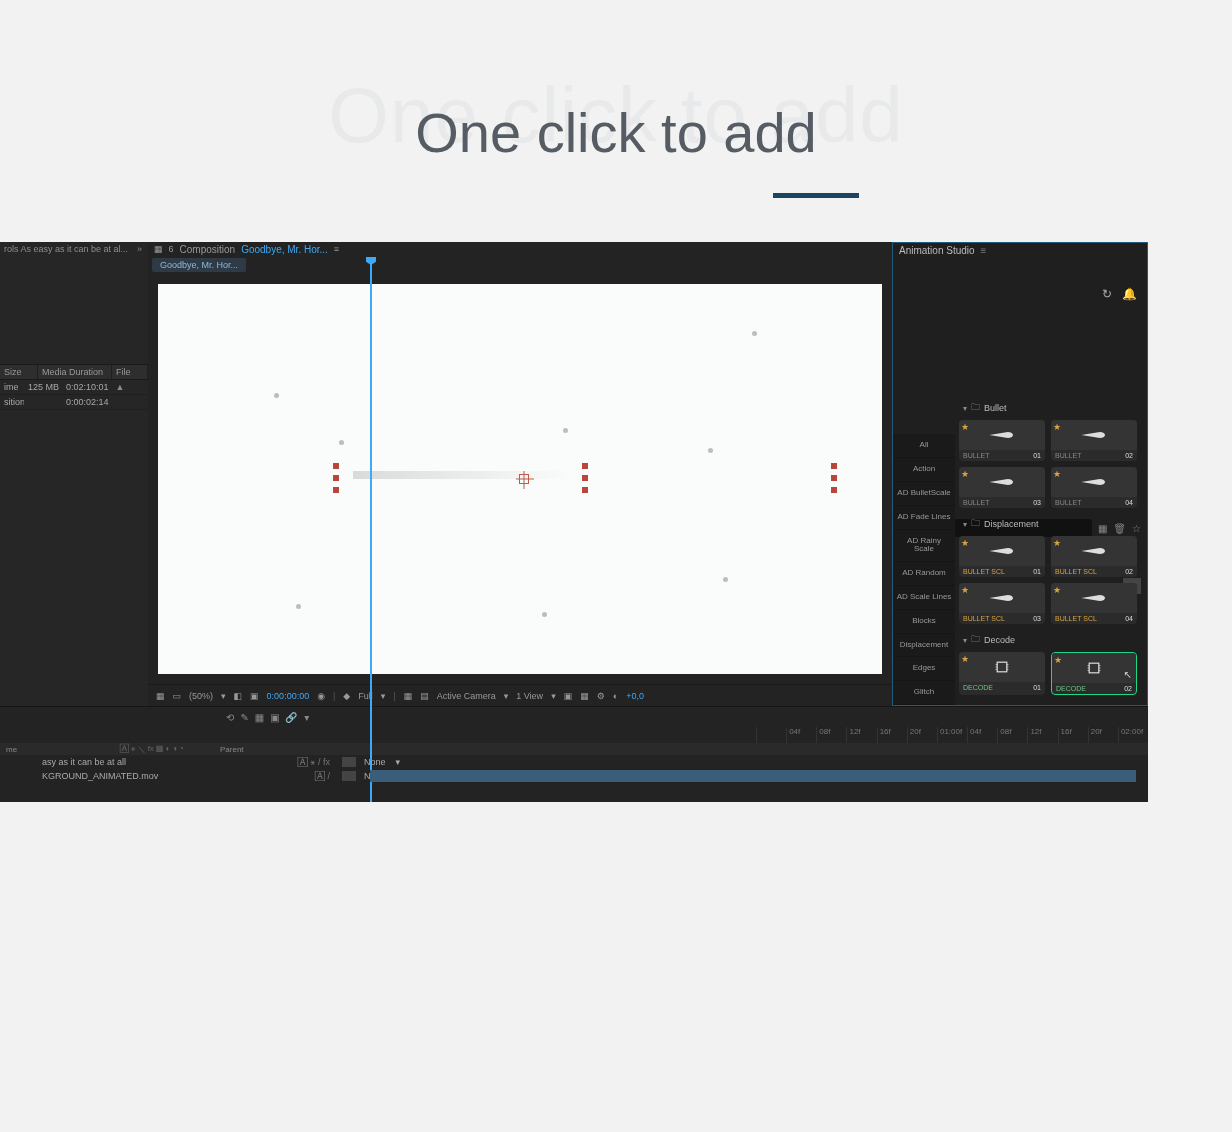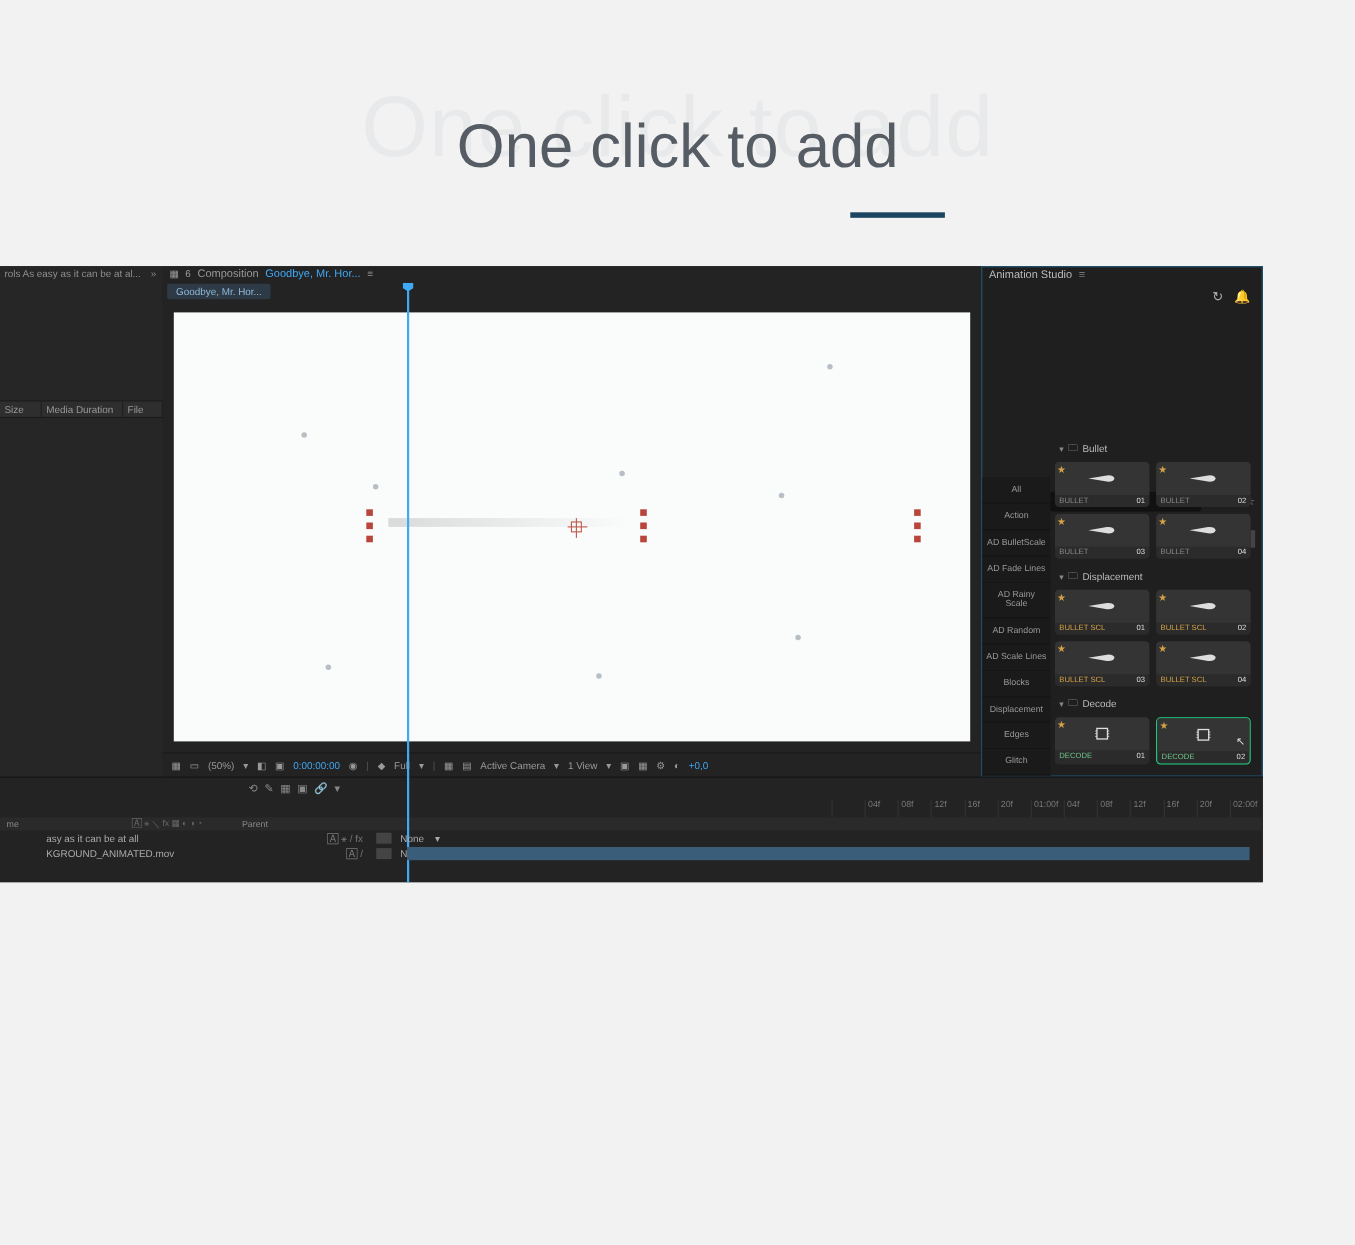--- a/index.html
+++ b/index.html
@@ -189,20 +189,21 @@
 .vt-sep { color: #555; }
 .vt-blue { color: #3fa9f5; }
 
 
 .anim-panel {
   width: 256px;
   background: #1f1f1f;
   border: 1px solid #215a7a;
   display: flex;
   flex-direction: column;
+  gap: 24px;
 }
 .ap-header {
   height: 14px;
   font-size: 10px;
   padding: 2px 6px;
   color: #bbb;
   display: flex;
   align-items: center;
 }
 .ap-gap {
@@ -420,20 +421,33 @@
     <div class="project-panel">
       <div class="pp-header">
         <span>rols As easy as it can be at al...</span>
         <span class="pp-chevrons">»</span>
       </div>
       <div class="pp-spacer"></div>
       <div class="pp-columns">
         <div class="pp-col" style="width:38px">Size</div>
         <div class="pp-col" style="width:74px">Media Duration</div>
         <div class="pp-col" style="flex:1">File</div>
+      </div>
+      <div class="pp-rows">
+        <div class="pp-row">
+          <div class="pp-cell" style="width:24px">ime</div>
+          <div class="pp-cell" style="width:38px">125 MB</div>
+          <div class="pp-cell" style="width:52px">0:02:10:01</div>
+          <div class="pp-icon">▲</div>
+        </div>
+        <div class="pp-row">
+          <div class="pp-cell" style="width:24px">sition</div>
+          <div class="pp-cell" style="width:38px"></div>
+          <div class="pp-cell" style="width:52px">0:00:02:14</div>
+        </div>
       </div>
     </div>
 
     <div class="comp-panel">
       <div class="comp-tabs">
         <span class="comp-tab-icon">▦</span>
         <span class="comp-tab-icon">6</span>
         <span class="comp-tab-label">Composition</span>
         <span class="comp-tab-label comp-tab-name">Goodbye, Mr. Hor...</span>
         <span class="comp-tab-icon">≡</span>

